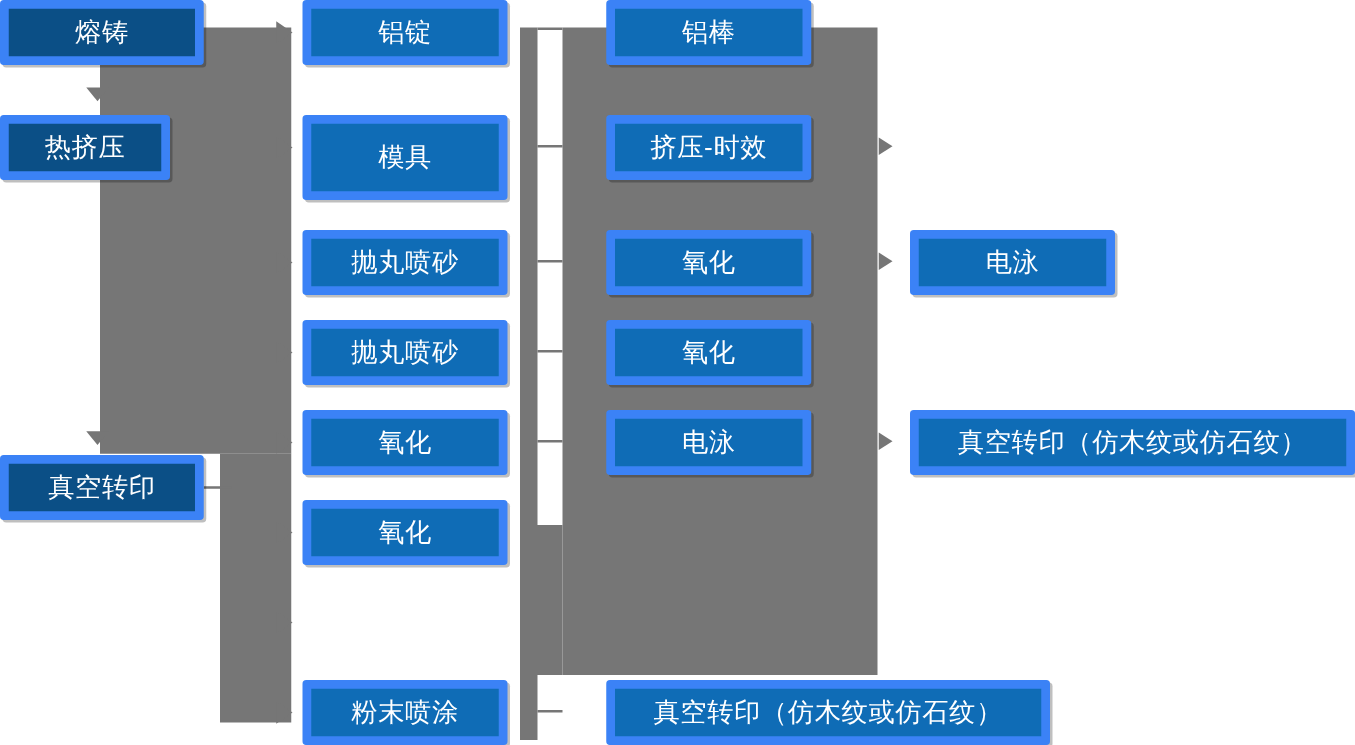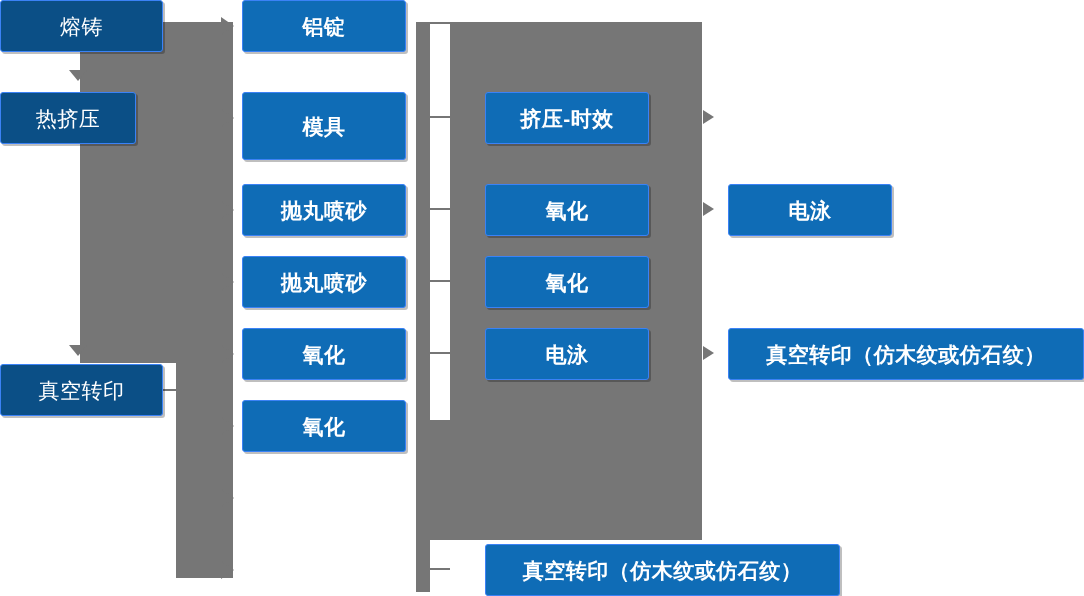--- a/index.html
+++ b/index.html
@@ -38,30 +38,30 @@
   }
   .line-h{position:absolute;background:#767676;height:2px;}
   .white-h{position:absolute;background:#ffffff;}
 
   
   .node{
     position:absolute;
     box-sizing:border-box;
     display:flex;align-items:center;justify-content:center;
     color:#ffffff;
-    border:1px solid #3b82f6;
+    border:7px solid #3b82f6;
     border-radius:3px;
     font-size:21px;
     line-height:1;
     letter-spacing:.5px;
     white-space:nowrap;
     box-shadow:2px 2px 0 rgba(0,0,0,.25);
   }
   .node.dark{background:#0B4F86;}
-  .node.bright{background:#0F6CB6;font-weight:bold;}
+  .node.bright{background:#0F6CB6;}
 </style>
 </head>
 <body>
 
 <div id="stage">
 
   <div class="gray" style="left:80px;top:22px;width:153px;height:341px;"></div>
   <div class="gray" style="left:176px;top:363px;width:57px;height:215px;"></div>
 
   <div class="arrow-d" style="left:69px;top:70px;"></div>
@@ -99,21 +99,23 @@
   <div class="node dark" style="left:0px;top:0px;width:163px;height:52px;">熔铸</div>
   <div class="node dark" style="left:0px;top:92px;width:136px;height:52px;">热挤压</div>
   <div class="node dark" style="left:0px;top:364px;width:163px;height:52px;">真空转印</div>
 
   <div class="node bright" style="left:242px;top:0px;width:164px;height:52px;">铝锭</div>
   <div class="node bright" style="left:242px;top:92px;width:164px;height:68px;">模具</div>
   <div class="node bright" style="left:242px;top:184px;width:164px;height:52px;">抛丸喷砂</div>
   <div class="node bright" style="left:242px;top:256px;width:164px;height:52px;">抛丸喷砂</div>
   <div class="node bright" style="left:242px;top:328px;width:164px;height:52px;">氧化</div>
   <div class="node bright" style="left:242px;top:400px;width:164px;height:52px;">氧化</div>
+  <div class="node bright" style="left:242px;top:544px;width:164px;height:52px;">粉末喷涂</div>
 
+  <div class="node bright" style="left:485px;top:0px;width:164px;height:52px;">铝棒</div>
   <div class="node bright" style="left:485px;top:92px;width:164px;height:52px;">挤压-时效</div>
   <div class="node bright" style="left:485px;top:184px;width:164px;height:52px;">氧化</div>
   <div class="node bright" style="left:485px;top:256px;width:164px;height:52px;">氧化</div>
   <div class="node bright" style="left:485px;top:328px;width:164px;height:52px;">电泳</div>
   <div class="node bright" style="left:485px;top:544px;width:355px;height:52px;">真空转印（仿木纹或仿石纹）</div>
 
   <div class="node bright" style="left:728px;top:184px;width:164px;height:52px;">电泳</div>
   <div class="node bright" style="left:728px;top:328px;width:356px;height:52px;">真空转印（仿木纹或仿石纹）</div>
 
 </div>

